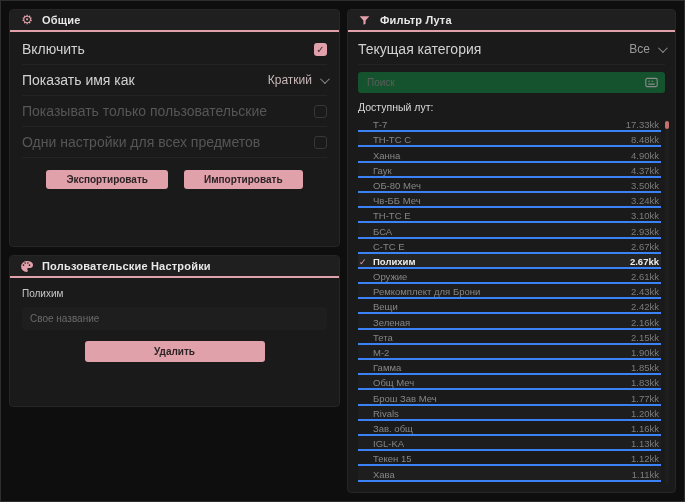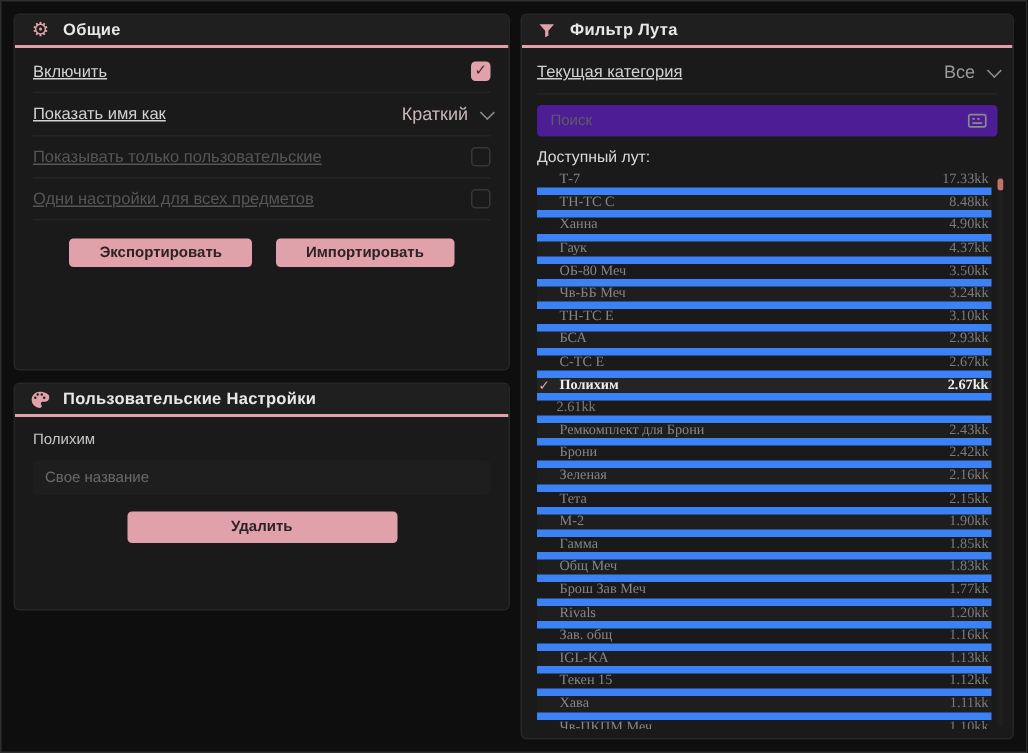--- a/index.html
+++ b/index.html
@@ -21,21 +21,21 @@
     border-bottom:2px solid var(--accent);
   }
   .panel-title{font-size:11px;font-weight:700;color:#e8e8e8;letter-spacing:.2px;}
   .hdr-icon{color:var(--accent);font-size:13px;line-height:12px;width:14px;text-align:center;}
   .panel-body{padding:2px 12px 8px 12px;flex:1;display:flex;flex-direction:column;min-height:0;}
   .row{
     display:flex;align-items:center;justify-content:space-between;
     padding:7px 0;border-bottom:1px solid #242424;
   }
   .row.noline{border-bottom:none;}
-  .lbl{font-size:11px;color:#d2d2d2;text-decoration:underline;}
+  .lbl{font-size:14px;color:#d2d2d2;}
   .lbl.dim{color:#565656;}
   .checkbox{
     width:13px;height:13px;border-radius:3px;background:var(--accent);
     display:flex;align-items:center;justify-content:center;
     color:#45282d;font-size:10px;font-weight:700;line-height:13px;
   }
   .checkbox.off{background:transparent;border:1px solid #373737;width:11px;height:11px;}
   .dropdown{display:flex;align-items:center;gap:8px;cursor:pointer;}
   .dd-value{font-size:12px;color:#c9b8ba;}
   .dd-value.gray{color:#9a9a9a;}
@@ -60,32 +60,32 @@
   .text-input{
     width:100%;box-sizing:border-box;background:#1e1e1e;border:none;border-radius:3px;
     color:#cfcfcf;font-size:10px;padding:6px 8px;margin:6px 0 2px 0;outline:none;
     font-family:inherit;
   }
   .text-input::placeholder{color:#6a6a6a;}
   .delete-wrap{display:flex;justify-content:center;margin-top:9px;}
   .delete-btn{width:180px;padding:5px 0;}
   .search-box{
     display:flex;align-items:center;justify-content:space-between;
-    background:#4c1d95;border-radius:3px;padding:4px 7px;margin:7px 0 2px 0;
+    background:#14532d;border-radius:3px;padding:4px 7px;margin:7px 0 2px 0;
   }
   .search-input{
     background:transparent;border:none;outline:none;color:#bdbdbd;
     font-size:10px;flex:1;font-family:inherit;
   }
   .search-input::placeholder{color:#5d5d5d;}
   .list-title{font-size:10.5px;color:#dadada;padding:6px 0 4px 0;}
   .loot-list{position:relative;flex:1;overflow:hidden;margin-right:-4px;padding-right:8px;}
   .loot-row{
-    display:flex;align-items:flex-start;height:15.2px;box-sizing:border-box;
-    border-bottom:5px solid #3b82f6;font-size:9.5px;cursor:pointer;font-family:Liberation Serif, serif;
+    display:flex;align-items:flex-end;height:15.2px;box-sizing:border-box;
+    border-bottom:2px solid #3b82f6;font-size:9.5px;cursor:pointer;
   }
   .loot-row:nth-child(odd){background:rgba(255,255,255,0.018);}
   .loot-row .check{visibility:hidden;color:var(--accent);font-size:9px;width:12px;text-align:left;padding-left:1px;}
   .loot-row.checked{background:#242424;}
   .loot-row.checked .check{visibility:visible;}
   .loot-name{flex:1;color:#868686;padding-left:2px;}
   .loot-value{color:#7c7c7c;padding-right:2px;}
   .loot-row.checked .loot-name,.loot-row.checked .loot-value{color:#ededed;font-weight:700;}
   .scrollbar{position:absolute;right:0;top:2px;bottom:2px;width:4px;background:#1e1e1e;border-radius:2px;}
   .scroll-thumb{position:absolute;top:2px;left:0;width:4px;height:8px;background:#c4706f;border-radius:2px;cursor:grab;}
@@ -226,30 +226,31 @@
     <span class="loot-name">С-ТС Е</span>
     <span class="loot-value">2.67kk</span>
   </div>
             <div class="loot-row checked">
     <span class="check">✓</span>
     <span class="loot-name">Полихим</span>
     <span class="loot-value">2.67kk</span>
   </div>
             <div class="loot-row">
     <span class="check">✓</span>
+    <span class="loot-name">Оружие</span>
     <span class="loot-value">2.61kk</span>
   </div>
             <div class="loot-row">
     <span class="check">✓</span>
     <span class="loot-name">Ремкомплект для Брони</span>
     <span class="loot-value">2.43kk</span>
   </div>
             <div class="loot-row">
     <span class="check">✓</span>
-    <span class="loot-name">Брони</span>
+    <span class="loot-name">Вещи</span>
     <span class="loot-value">2.42kk</span>
   </div>
             <div class="loot-row">
     <span class="check">✓</span>
     <span class="loot-name">Зеленая</span>
     <span class="loot-value">2.16kk</span>
   </div>
             <div class="loot-row">
     <span class="check">✓</span>
     <span class="loot-name">Тета</span>

